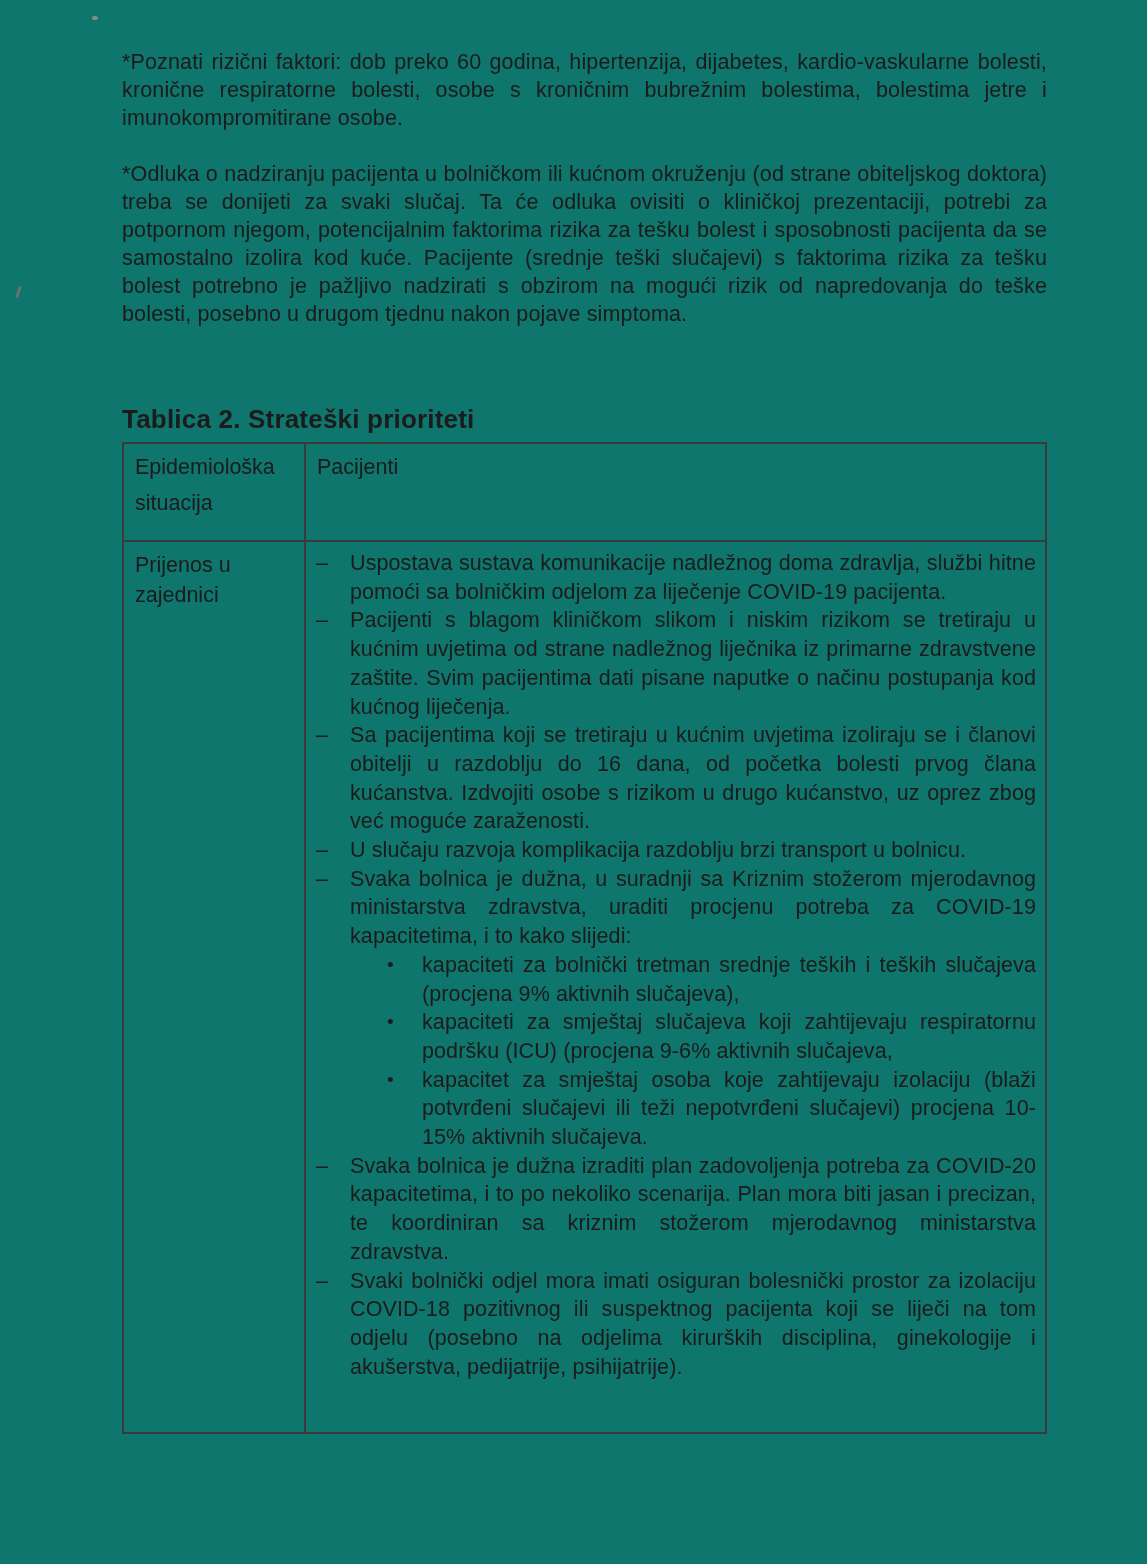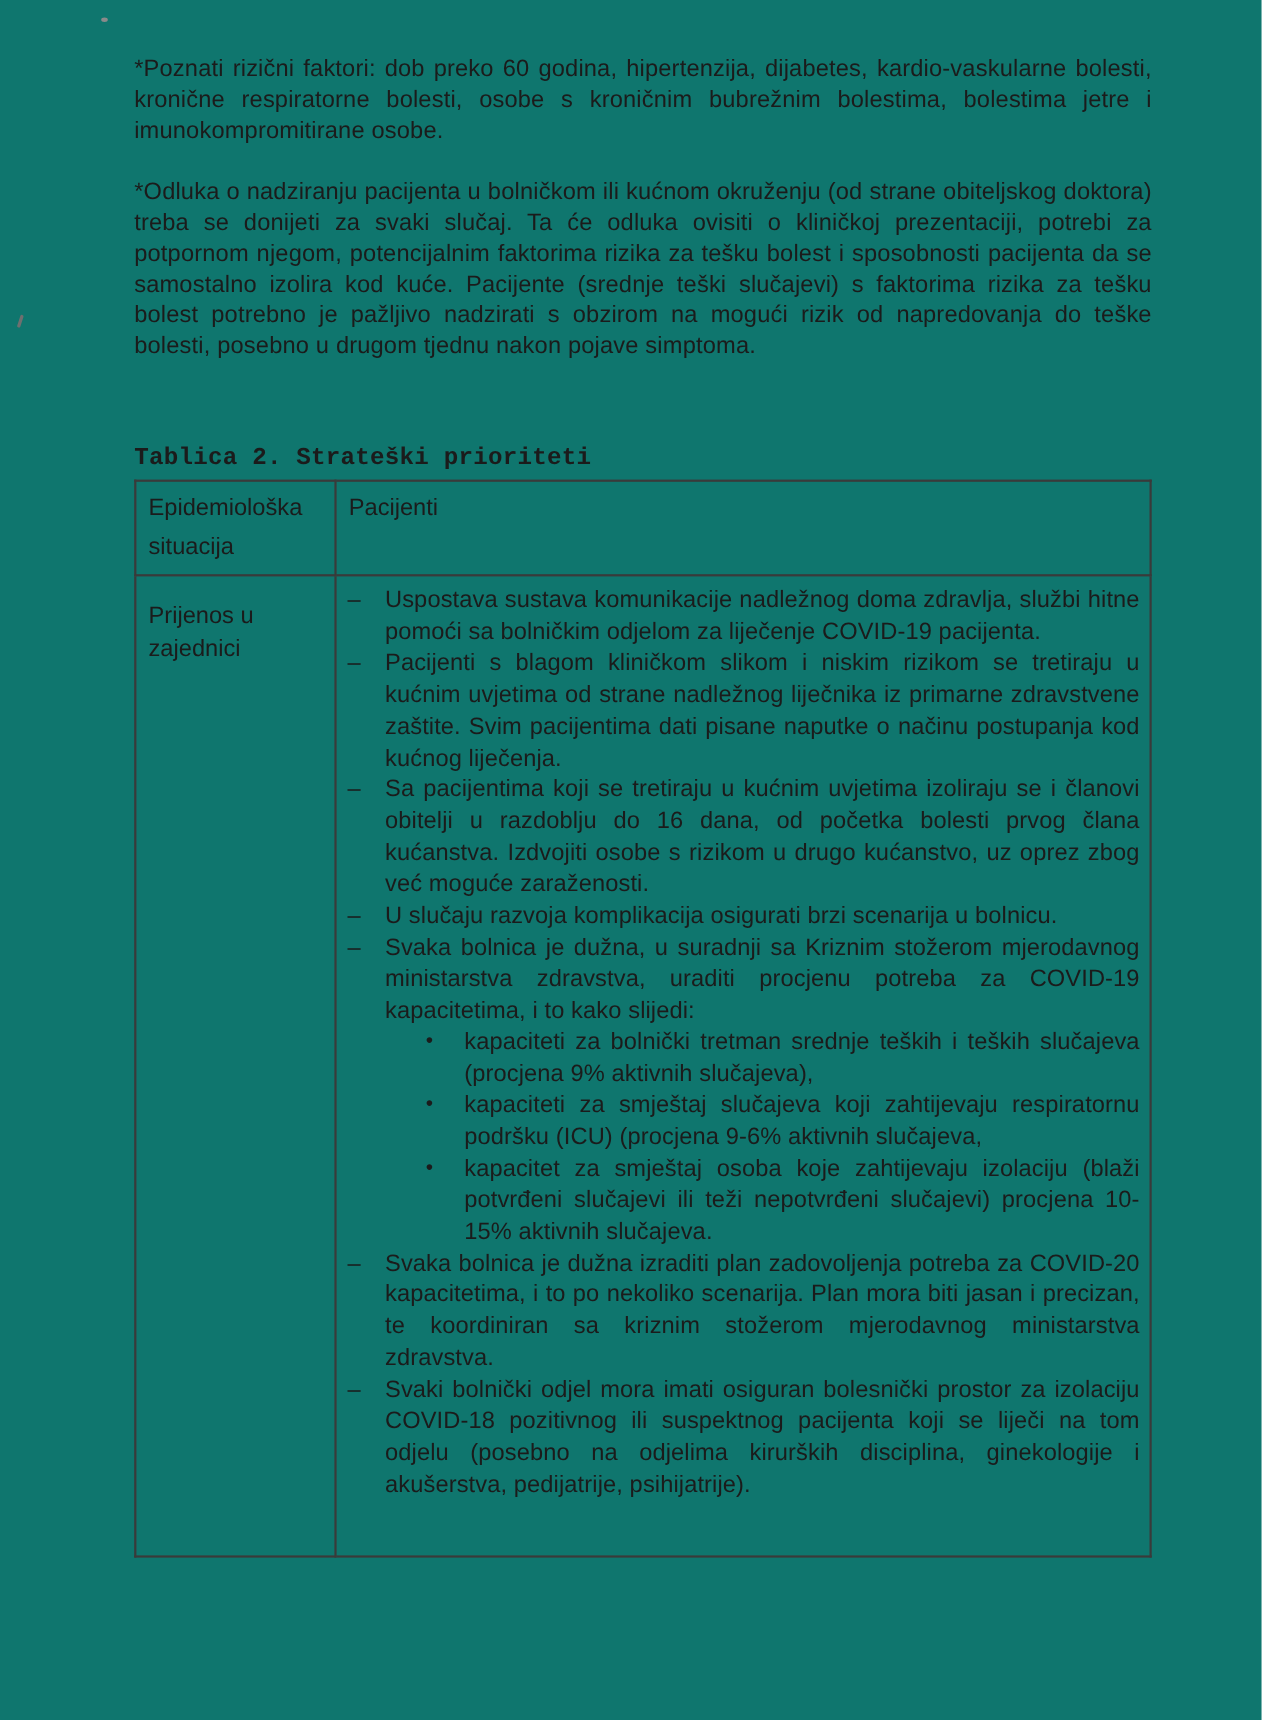--- a/index.html
+++ b/index.html
@@ -26,51 +26,50 @@
     font-size: 21.5px;
     line-height: 28px;
     text-align: justify;
     letter-spacing: 0.15px;
     margin: 0 0 28px 0;
   }
   .para.second {
     margin-bottom: 76px;
   }
   .table-caption {
-    font-size: 22px;
+    font-size: 26px;
     font-weight: bold;
     letter-spacing: 0.2px;
     margin: 12px 0 7px 0;
-    font-family: Liberation Mono, monospace;
   }
   table.priorities {
     width: 100%;
     border-collapse: collapse;
     table-layout: fixed;
   }
   table.priorities th,
   table.priorities td {
     border: 2px solid #3a3a3a;
     vertical-align: top;
     font-weight: normal;
     text-align: left;
   }
   col.c-situation { width: 182px; }
   th.hdr {
     font-size: 21.5px;
     line-height: 36px;
-    padding: 5px 10px 5px 11px;
+    padding: 5px 10px 17px 11px;
     height: 74px;
     box-sizing: content-box;
     margin-top: 40px;
   }
   td.situation-cell {
     font-size: 21.5px;
     line-height: 30px;
-    padding: 20px 10px 8px 11px;
+    padding: 8px 10px 8px 11px;
   }
   td.priorities-cell {
     padding: 7px 0 10px 0;
     height: 873px;
   }
   .item {
     position: relative;
     font-size: 21.5px;
     line-height: 28.7px;
     letter-spacing: 0.1px;
@@ -153,21 +152,21 @@
               <span>Pacijenti s blagom kliničkom slikom i niskim rizikom se tretiraju u kućnim uvjetima od strane nadležnog liječnika iz primarne zdravstvene zaštite. Svim pacijentima dati pisane naputke o načinu postupanja kod kućnog liječenja.</span>
             </div>
 
             <div class="item">
               <span class="marker">–</span>
               <span>Sa pacijentima koji se tretiraju u kućnim uvjetima izoliraju se i članovi obitelji u razdoblju do 16 dana, od početka bolesti prvog člana kućanstva. Izdvojiti osobe s rizikom u drugo kućanstvo, uz oprez zbog već moguće zaraženosti.</span>
             </div>
 
             <div class="item">
               <span class="marker">–</span>
-              <span>U slučaju razvoja komplikacija osigurati brzi scenarija u bolnicu.</span>
+              <span>U slučaju razvoja komplikacija razdoblju brzi transport u bolnicu.</span>
             </div>
 
             <div class="item">
               <span class="marker">–</span>
               <span>Svaka bolnica je dužna, u suradnji sa Kriznim stožerom mjerodavnog ministarstva zdravstva, uraditi procjenu potreba za COVID-19 kapacitetima, i to kako slijedi:</span>
             </div>
 
             <div class="item sub">
               <span class="marker">•</span>
               <span>kapaciteti za bolnički tretman srednje teških i teških slučajeva (procjena 9% aktivnih slučajeva),</span>

